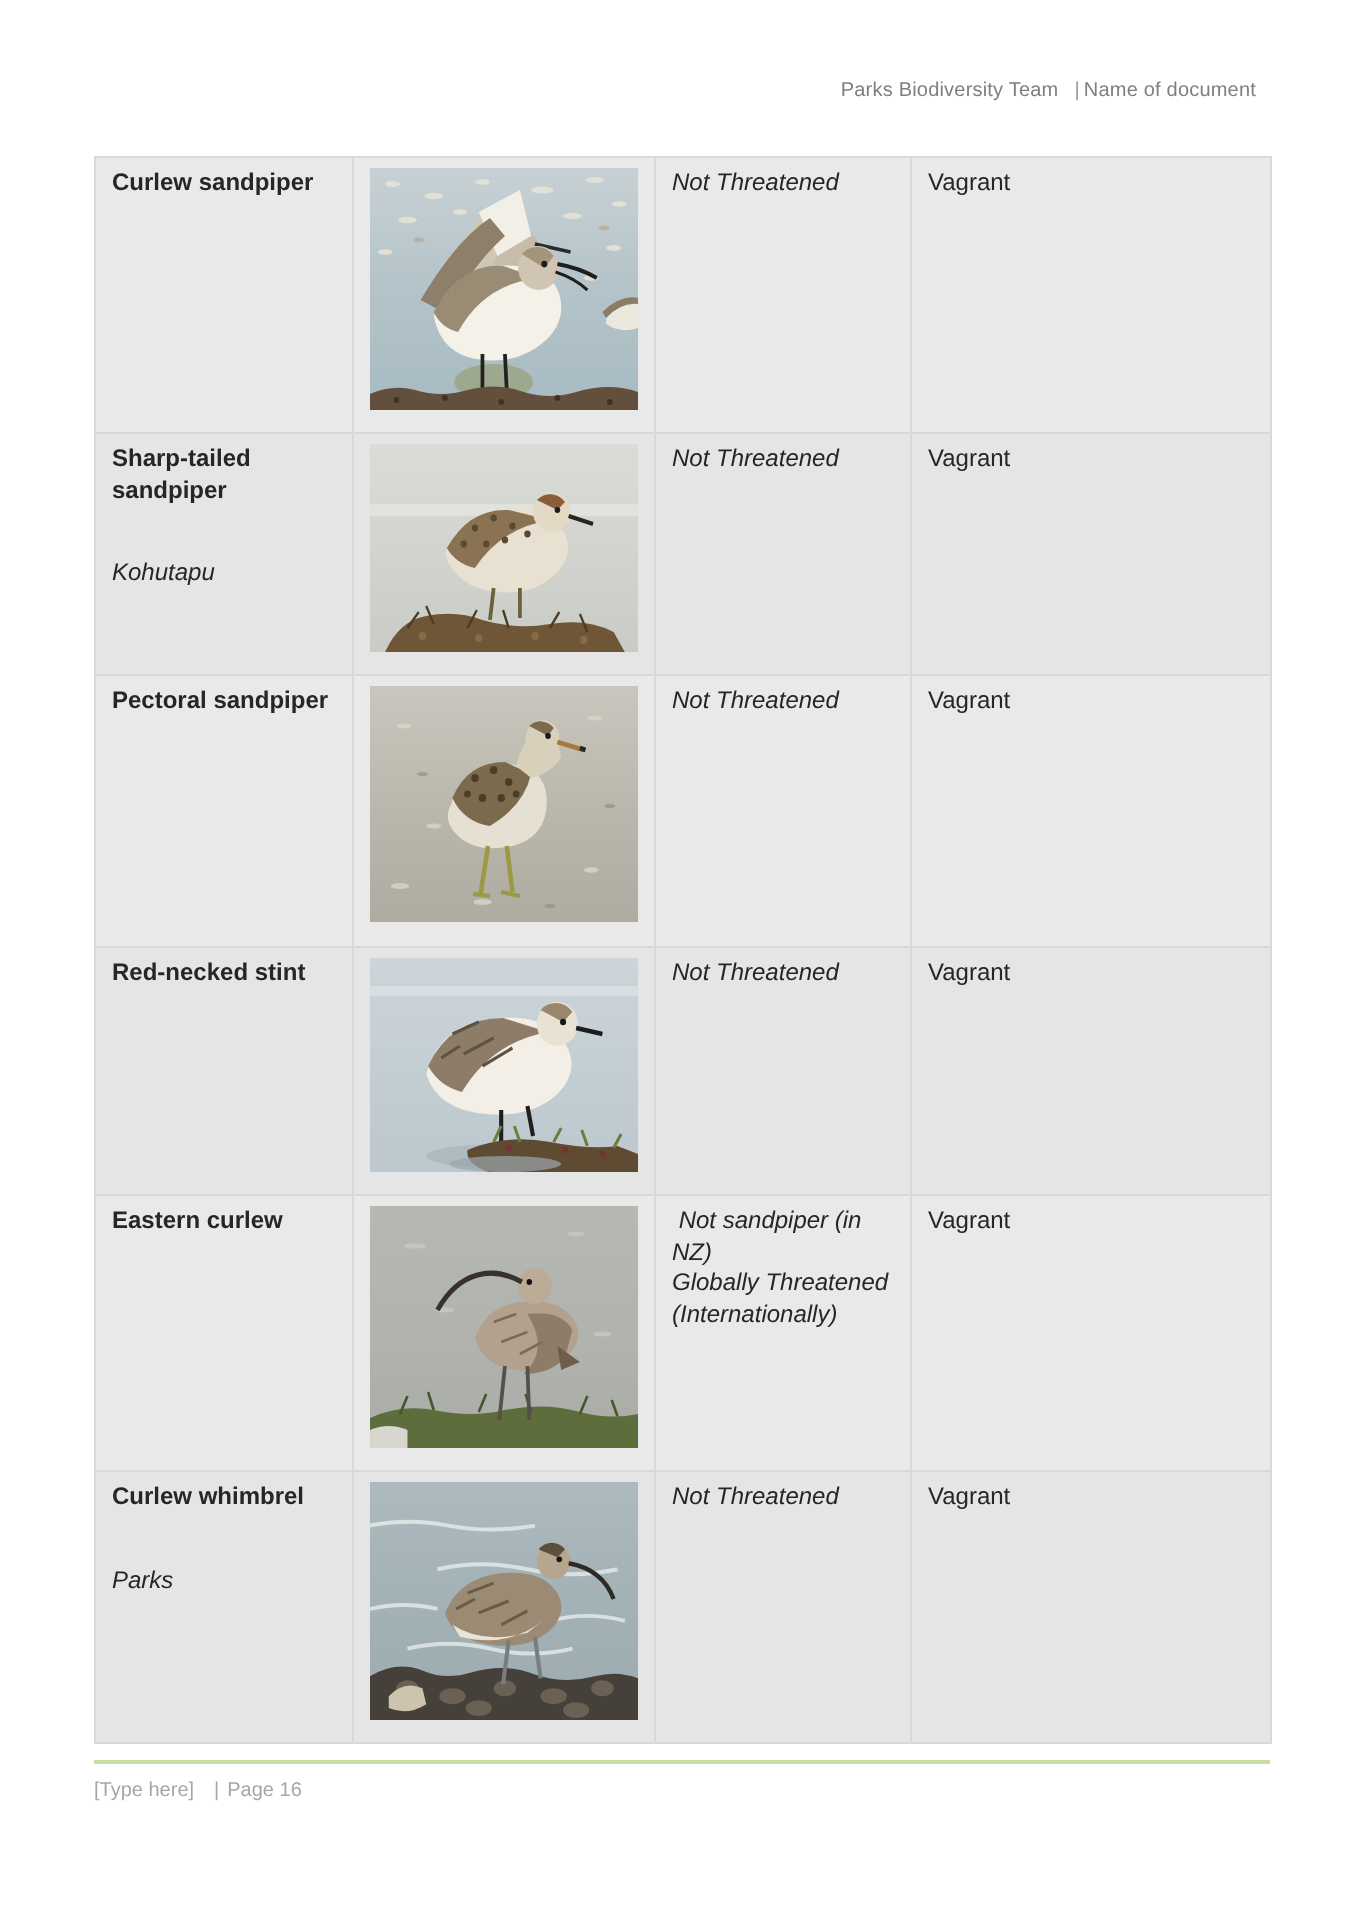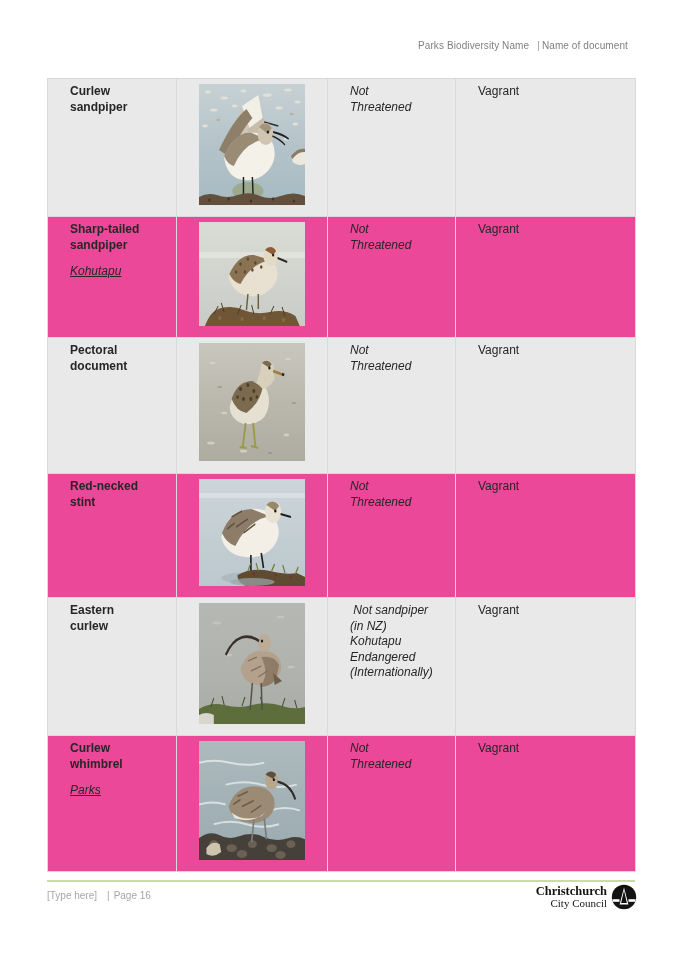--- a/index.html
+++ b/index.html
@@ -12,28 +12,28 @@
     position:absolute; top:40px; right:47px; font-size:10px; color:#7f7f7f;
     letter-spacing:.1px;
   }
   .hdr .sep { margin:0 2px 0 8px; color:#9a9a9a; }
   
   table.birds {
     position:absolute; left:47px; top:78px; width:588px;
     border-collapse:collapse; table-layout:fixed;
   }
   table.birds td {
-    border:1px solid #d9d9d9; vertical-align:top; padding:5px 22px;
+    border:1px solid #d9d9d9; vertical-align:top; padding:5px 8px;
     font-size:12px; line-height:1.3;
   }
   tr.shade td { background:#e9e9e9; }
-  tr.plain td { background:#ec4899; }
+  tr.plain td { background:#e5e5e5; }
   td.c-photo { padding:2px 3px; }
   .bname { font-weight:bold; }
-  .maori { font-style:italic; margin-top:11px;text-decoration:underline; }
+  .maori { font-style:italic; margin-top:26px; }
   .status-line { display:block; white-space:pre-wrap;font-style:italic; }
   .photo { width:100%; overflow:hidden; }
   .photo svg { display:block; width:100%; height:100%; }
   tr.r1 td{height:127px} tr.r2 td{height:110px} tr.r3 td{height:125px}
   tr.r4 td{height:113px} tr.r5 td{height:127px} tr.r6 td{height:125px}
   .r1 .photo{height:121px} .r2 .photo{height:104px} .r3 .photo{height:118px}
   .r4 .photo{height:107px} .r5 .photo{height:121px} .r6 .photo{height:119px}
   
   .f-line { position:absolute; left:47px; top:880px; width:588px; height:2px; background:#c9de9c; }
   .f-left {
@@ -49,21 +49,21 @@
   }
   .f-logo-text .l1 { font-weight:bold; font-size:12.5px; display:block; }
   .f-logo-text .l2 { font-size:11px; display:block; }
 </style>
 </head>
 <body>
 
 <div class="page">
 
   <div class="hdr">
-    <span>Parks Biodiversity Name</span><span class="sep">|</span><span>Name of document</span>
+    <span>Parks Biodiversity Team</span><span class="sep">|</span><span>Name of document</span>
   </div>
 
   <table class="birds">
     <colgroup>
       <col style="width:129px">
         <col style="width:151px">
         <col style="width:128px">
         <col style="width:180px">
     </colgroup>
 
@@ -186,21 +186,21 @@
       <td>
         <span class="status-line">Not Threatened</span>
       </td>
       <td>
         <span>Vagrant</span>
       </td>
     </tr>
 
     <tr class="shade r3">
       <td>
-        <div class="bname">Pectoral document</div>
+        <div class="bname">Pectoral sandpiper</div>
       </td>
       <td class="c-photo">
         <div class="photo">
           <svg viewBox="0 0 143 118" preserveAspectRatio="none">
             <defs>
                   <linearGradient id="g3" x1="0" y1="0" x2="0" y2="1">
               <stop offset="0" stop-color="#c9c6bd"></stop>
                     <stop offset="0.5" stop-color="#bab7ad"></stop>
                     <stop offset="1" stop-color="#aeaba1"></stop>
             </linearGradient>
@@ -332,21 +332,21 @@
             <path d="M100,70 l12,8 -10,4 z" fill="#6e5d4b"></path>
             <circle cx="88" cy="40" r="9" fill="#bcab97"></circle>
             <circle cx="85" cy="38" r="1.5" fill="#141414"></circle>
             <path d="M81,38 C66,30 48,32 36,52" stroke="#38302a" stroke-width="2.6" fill="none"></path>
             <path d="M72,80 l-3,27 M84,80 l1,27" stroke="#55504a" stroke-width="2"></path>
           </svg>
         </div>
       </td>
       <td>
         <span class="status-line"> Not sandpiper (in NZ)</span>
-        <span class="status-line">Kohutapu Endangered (Internationally)</span>
+        <span class="status-line">Globally Threatened (Internationally)</span>
       </td>
       <td>
         <span>Vagrant</span>
       </td>
     </tr>
 
     <tr class="plain r6">
       <td>
         <div class="bname">Curlew whimbrel</div>
         <div class="maori">Parks</div>
@@ -401,27 +401,14 @@
     </tr>
   </tbody>
     </table>
 
   <div class="f-line"></div>
 
   <div class="f-left">
     <span>[Type here]</span><span class="sep">|</span><span>Page 16</span>
   </div>
 
-  <div class="f-logo">
-    <div class="f-logo-text">
-      <span class="l1">Christchurch</span>
-      <span class="l2">City Council</span>
-    </div>
-    <svg width="26" height="26" viewBox="0 0 26 26">
-      <circle cx="13" cy="13" r="12.2" fill="#121212"></circle>
-      <path d="M13,3.5 L17.4,20.5 L8.6,20.5 Z" fill="#ffffff"></path>
-      <path d="M13,6.5 L15.9,19 L10.1,19 Z" fill="#121212"></path>
-      <rect x="1.5" y="15.2" width="7" height="2.6" fill="#ffffff"></rect>
-      <rect x="17.5" y="15.2" width="7" height="2.6" fill="#ffffff"></rect>
-    </svg>
-  </div>
 
 </div>
 
 </body></html>

